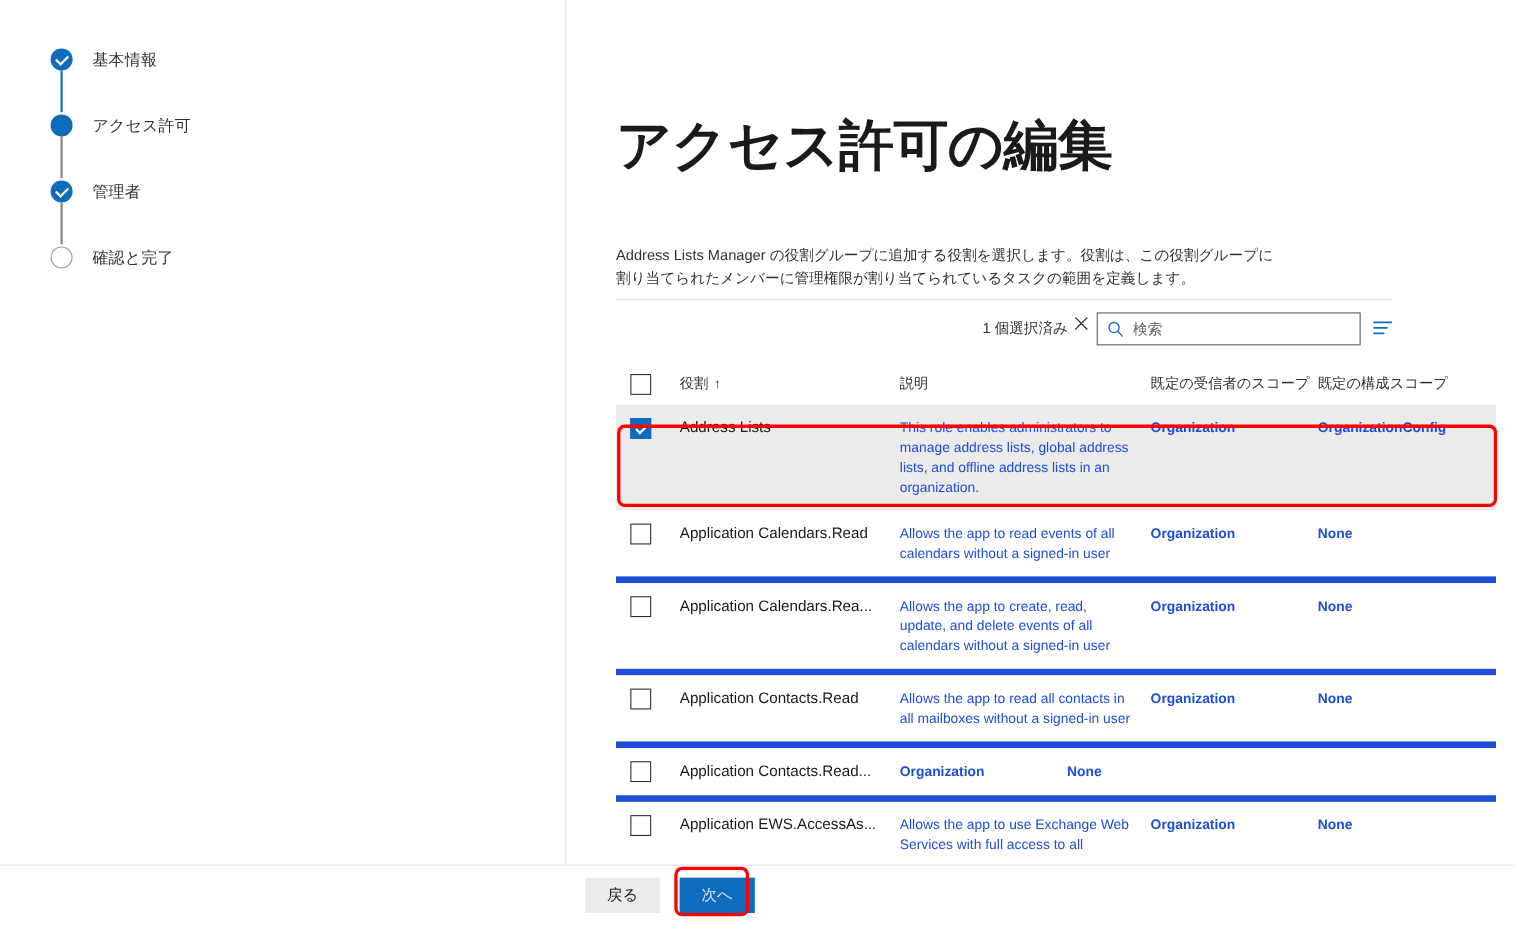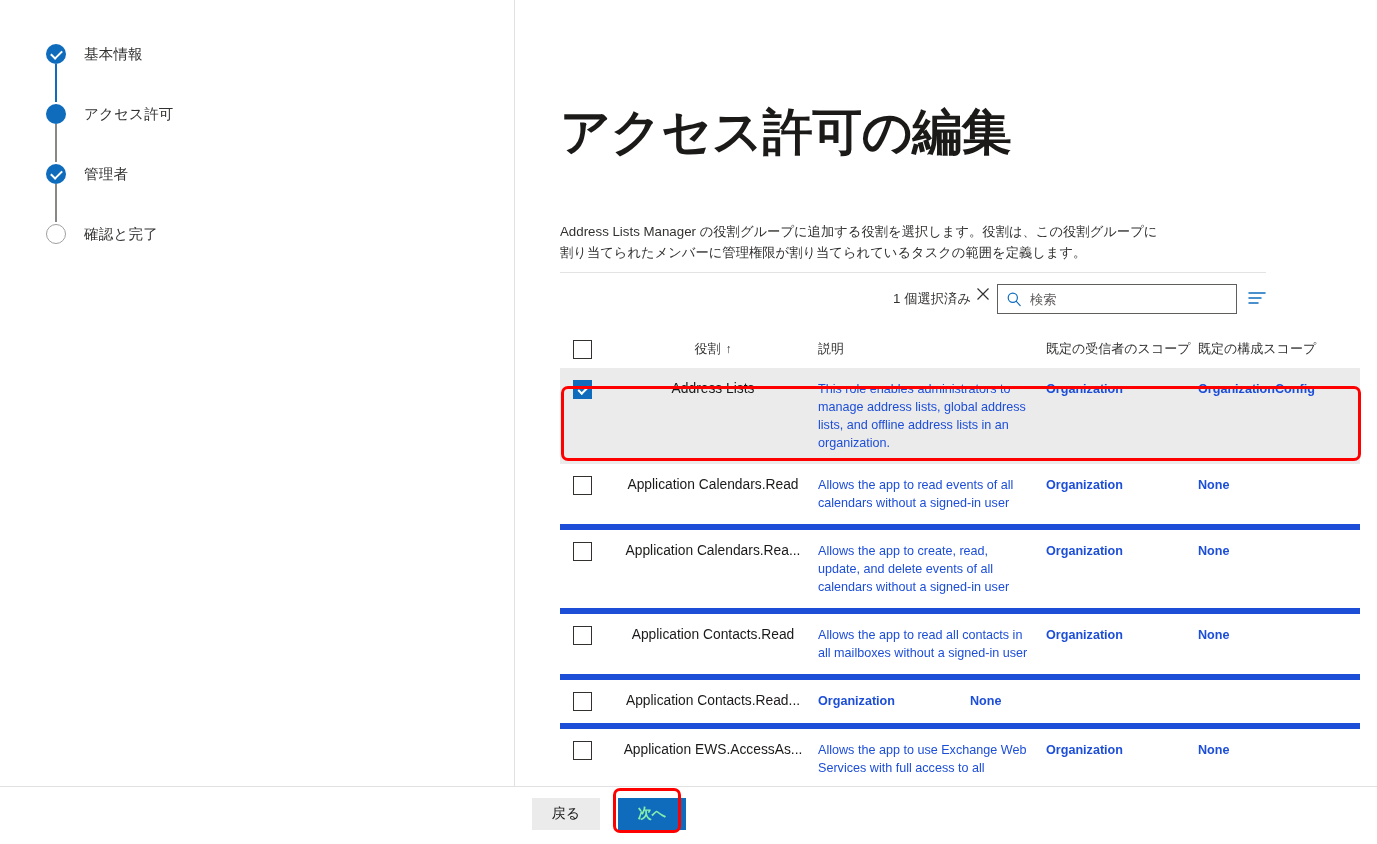--- a/index.html
+++ b/index.html
@@ -192,21 +192,21 @@
     background: #ffffff;
   }
   .trow.header {
     border-bottom: none;
     height: 38px;
     align-items: center;
   }
   .trow.body { padding: 12px 0 12px 0; }
   .trow.selected { background: #ebebeb; border-bottom: none; }
   .c-check { flex: 0 0 58px; padding-left: 13px; box-sizing: border-box; }
-  .c-role  { flex: 0 0 200px; padding-right: 10px; box-sizing: border-box; text-align: center; }
+  .c-role  { flex: 0 0 200px; padding-right: 10px; box-sizing: border-box; }
   .c-desc  { flex: 0 0 228px; padding-right: 14px; box-sizing: border-box; }
   .c-scope1{ flex: 0 0 152px; box-sizing: border-box; }
   .c-scope2{ flex: 1 1 auto; box-sizing: border-box; }
 
   .th {
     font-size: 13px;
     color: #323130;
     white-space: nowrap;
   }
   .cell-role {
@@ -284,23 +284,23 @@
     box-sizing: border-box;
   }
   #back-button {
     left: 532px;
     background: #ebebeb;
     color: #1b1a19;
   }
   #next-button {
     left: 618px;
     background: #0f6cbd;
-    color: #86efac;
+    color: #e5e5e5;
     border: 1px solid #0f6cbd;
-    font-weight: 700;
+    font-weight: 400;
   }
 </style>
 </head>
 <body>
 
 <div id="wizard-sidebar">
     <div class="step-connector active" style="top: 64px; height: 38px;"></div>
     <div class="step" style="top: 42px;">
       <span class="step-marker done"></span>
       <span class="step-label">基本情報</span>

